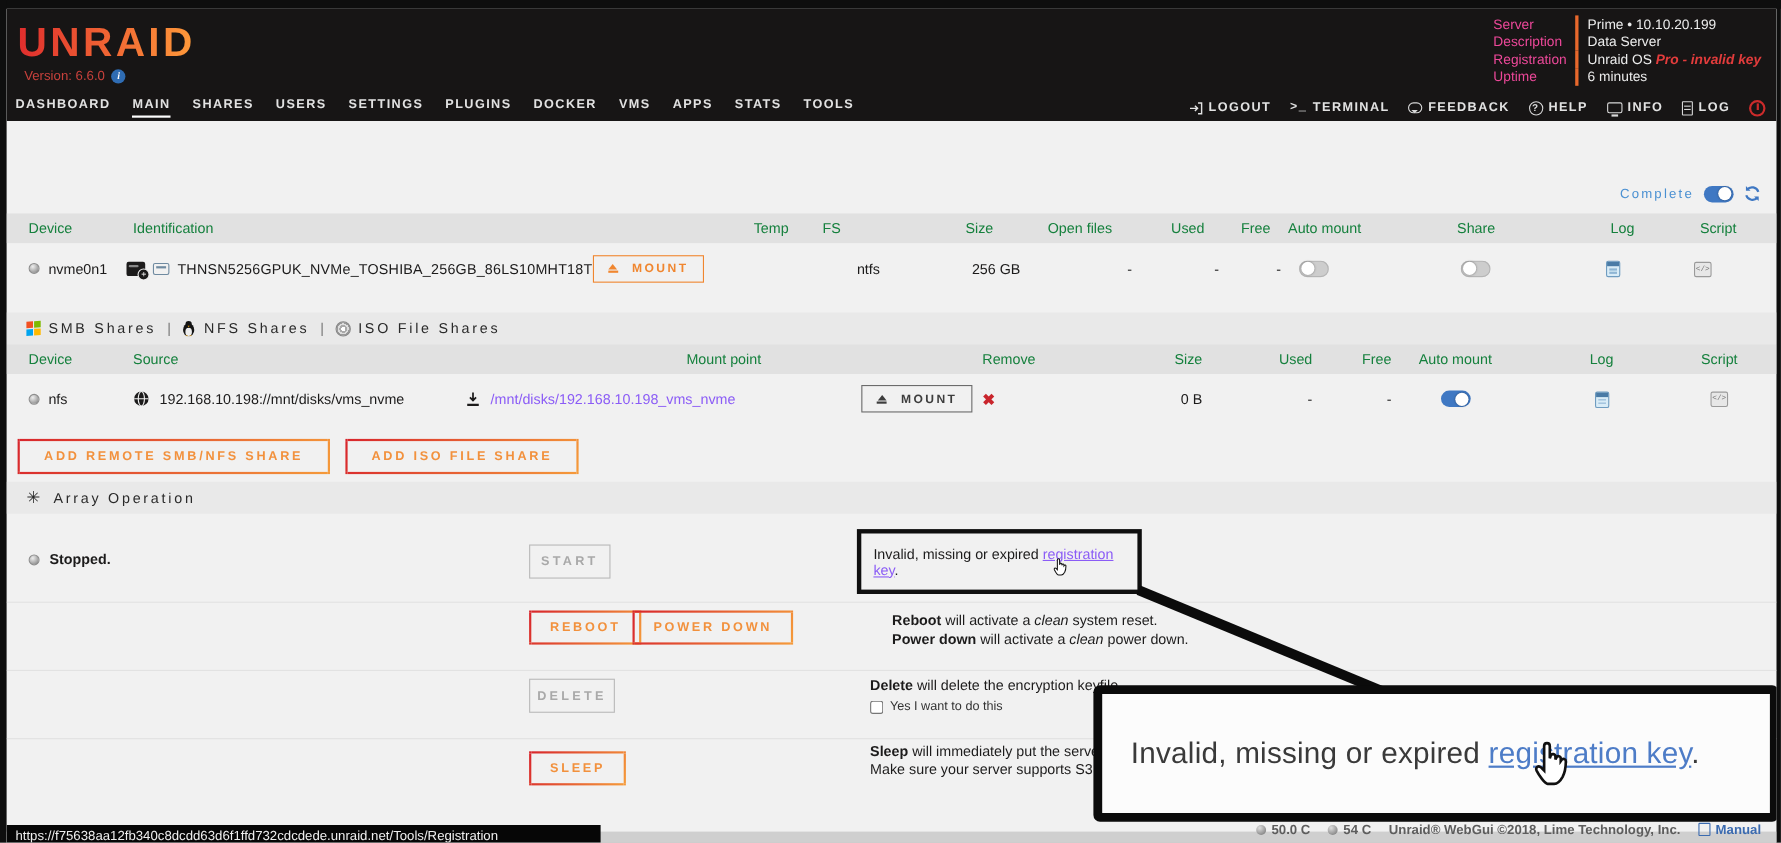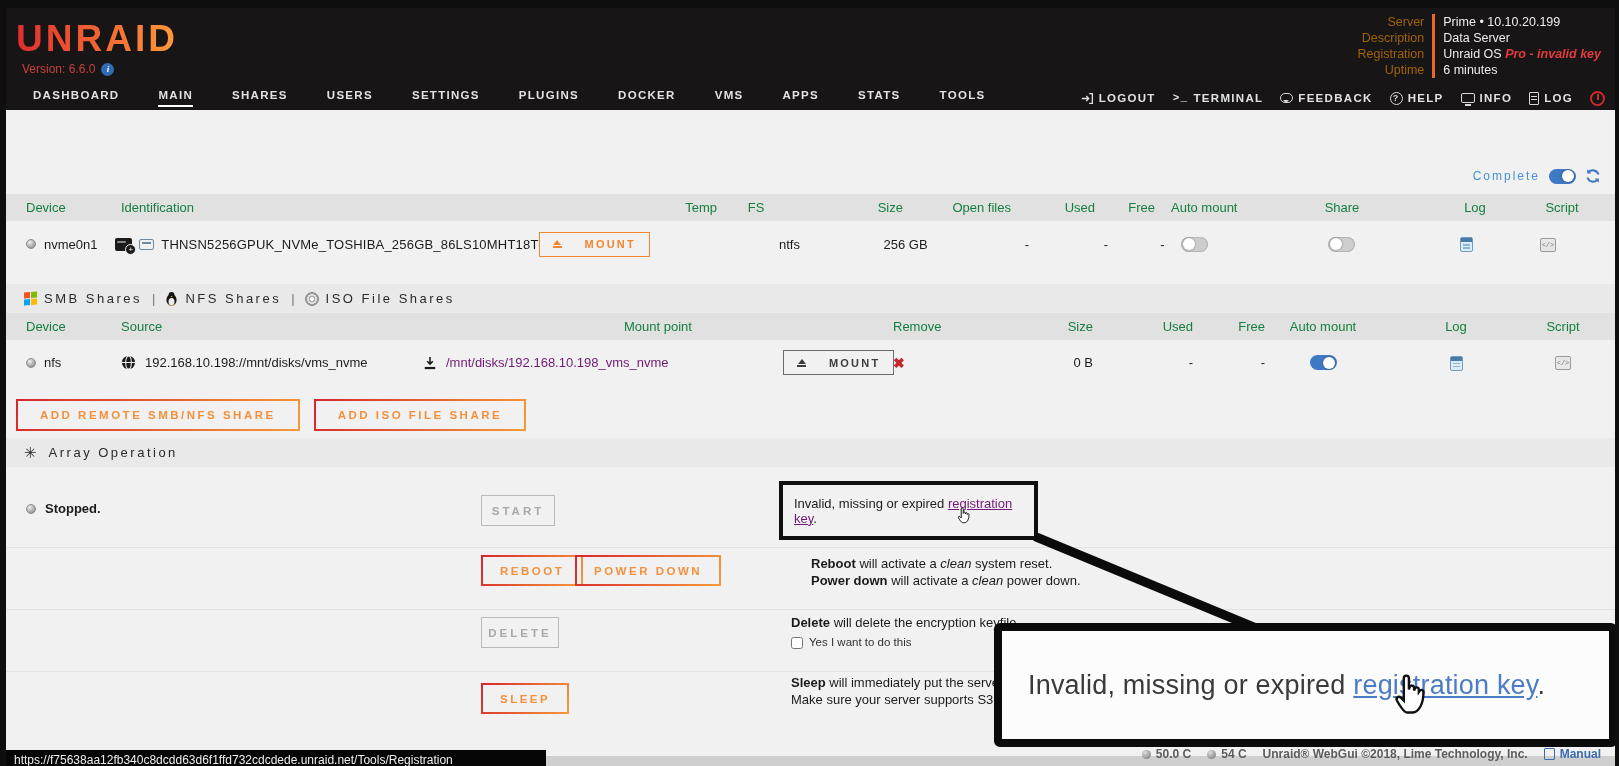--- a/index.html
+++ b/index.html
@@ -10,28 +10,28 @@
 
   
   .header { position:absolute; left:0; right:0; top:0; height:102px; background:#171515; }
   .logo { position:absolute; left:10px; top:10px; font-size:37px; font-weight:800; letter-spacing:3px;
           background:linear-gradient(90deg,#e02d2d,#ff9b3a); -webkit-background-clip:text; background-clip:text;
           color:transparent; cursor:pointer; }
   .version { position:absolute; left:16px; top:54px; font-size:12px; color:#c8413c; display:flex; gap:6px; align-items:center;}
   .info-circle { display:inline-flex; width:13px; height:13px; border-radius:50%; background:#2f6cb3; color:#fff;
                  font-size:9px; font-style:italic; font-weight:700; align-items:center; justify-content:center; font-family:"Liberation Serif",serif; cursor:pointer;}
   .server-info { position:absolute; right:14px; top:6px; display:grid; grid-template-columns:auto auto; }
-  .server-info .lab { text-align:right; color:#a16207; font-size:12.5px; line-height:16px; padding-right:8px; }
+  .server-info .lab { color:#ec4899; font-size:12.5px; line-height:16px; padding-right:8px; }
   .server-info .val { color:#ececec; font-size:12.5px; line-height:16px; padding-left:8px; border-left:3px solid #e8682c; }
   .server-info .val em.invalid { color:#e23c3c; font-weight:700; font-style:italic; }
 
   
   .nav { position:absolute; left:8px; right:10px; top:78px; height:24px; display:flex; justify-content:space-between; align-items:center; }
   .nav-left { display:flex; gap:20px; }
-  .nav-tab { color:#e2e2e2; font-size:11.5px; font-weight:700; letter-spacing:1.3px; cursor:pointer; padding-bottom:4px;margin-left:19px; }
+  .nav-tab { color:#e2e2e2; font-size:11.5px; font-weight:700; letter-spacing:1.3px; cursor:pointer; padding-bottom:4px; }
   .nav-tab.active { border-bottom:2px solid #fff; }
   .nav-right { display:flex; gap:17px; align-items:center; }
   .nav-act { display:flex; align-items:center; gap:5px; color:#e2e2e2; font-size:11.5px; font-weight:700; letter-spacing:1.3px; cursor:pointer; }
   .mini { display:inline-flex; align-items:center; justify-content:center; }
   .term-glyph { font-family:"Liberation Mono",monospace; font-size:11px; font-weight:700; color:#e2e2e2; }
   .help-circ { width:13px; height:13px; border-radius:50%; border:1.5px solid #d8d8d8; color:#d8d8d8; font-size:9px; font-weight:700; }
   .monitor { width:14px; height:10px; border:1.5px solid #d8d8d8; border-radius:2px; position:relative; }
   .monitor::after { content:""; position:absolute; left:3px; right:3px; bottom:-4px; height:2px; background:#d8d8d8; }
   .page-ic { width:10px; height:13px; border:1.5px solid #d8d8d8; border-radius:1px; position:relative; }
   .page-ic::after { content:""; position:absolute; left:1px; right:1px; top:3px; height:1.5px; background:#d8d8d8; box-shadow:0 3px 0 #d8d8d8; }
@@ -85,36 +85,36 @@
   .t2-amhead{width:116px;text-align:center} .t2-log{width:150px;text-align:center} .t2-script{width:64px;text-align:center}
 
   .hdd-ic { position:relative; width:17px; height:13px; background:#1c1b1b; border-radius:2px; }
   .hdd-ic::before { content:""; position:absolute; left:2px; top:3px; width:9px; height:2px; background:#888; border-radius:1px;}
   .hdd-ic::after { content:"+"; position:absolute; right:-4px; bottom:-4px; width:9px; height:9px; background:#1c1b1b; color:#fff;
                    border-radius:50%; font-size:8px; line-height:9px; text-align:center; border:1px solid #f1f1f1; }
   .part-ic { width:15px; height:11px; border:1.5px solid #6f8aa0; border-radius:2px; position:relative; }
   .part-ic::after{ content:""; position:absolute; left:2px; right:2px; top:2.5px; height:1.5px; background:#6f8aa0; }
   .idtext { letter-spacing:.2px; }
 
-  .mini-btn { display:inline-flex; align-items:center; justify-content:center; gap:23px; height:25px; padding:0 13px;
+  .mini-btn { display:inline-flex; align-items:center; justify-content:center; gap:13px; height:25px; padding:0 13px;
               font-size:11px; font-weight:700; letter-spacing:2.2px; background:transparent; cursor:pointer; }
   .mini-btn.orange { border:1.5px solid #f0862f; color:#f0862f; }
   .mini-btn.dark   { border:1px solid #6b6b6b; color:#3d3d3d; }
   .eject { display:inline-flex; flex-direction:column; align-items:center; gap:1px; }
   .eject .tri { width:0; height:0; border:4px solid transparent; border-bottom:5px solid currentColor; border-top:none; }
   .eject .bar { width:9px; height:2px; background:currentColor; }
 
   .log-ic { display:inline-block; width:13px; height:15px; background:#d9ecf7; border:1px solid #6f9cc0; border-radius:2px; position:relative; cursor:pointer; vertical-align:middle;}
   .log-ic::before { content:""; position:absolute; left:0; right:0; top:0; height:4px; background:#4a7ba6; }
   .log-ic::after { content:""; position:absolute; left:2px; right:2px; top:6px; height:1.5px; background:#8fb6d4; box-shadow:0 3px 0 #8fb6d4; }
   .script-ic { display:inline-flex; width:16px; height:14px; border:1px solid #9a9a9a; border-radius:2px; background:#e7e7e7; color:#777;
                font-size:7px; align-items:center; justify-content:center; font-family:"Liberation Mono",monospace; cursor:pointer; vertical-align:middle;}
   .x-ic { color:#c9252c; font-size:14px; font-weight:700; cursor:pointer; }
   .globe-ic, .dl-ic { flex:none; }
-  .bluelink { color:#701a75; text-decoration:none; cursor:pointer; }
+  .bluelink { color:#8b5cf6; text-decoration:none; cursor:pointer; }
 
   
   .add-row { position:absolute; left:10px; top:391px; display:flex; gap:14px; }
   .btn-grad { display:inline-flex; align-items:center; justify-content:center; height:32px; padding:0 22px;
               border:2px solid; border-image:linear-gradient(120deg,#d8262c,#f59a3a) 1; color:#f2913d;
               font-size:11.5px; font-weight:700; letter-spacing:2.5px; background:transparent; cursor:pointer; }
   .btn-plain { display:inline-flex; align-items:center; justify-content:center; height:31px; padding:0 4px;
                border:1px solid #b9b9b9; color:#a9a9a9; font-size:11.5px; font-weight:700; letter-spacing:3px; background:transparent; }
 
   

